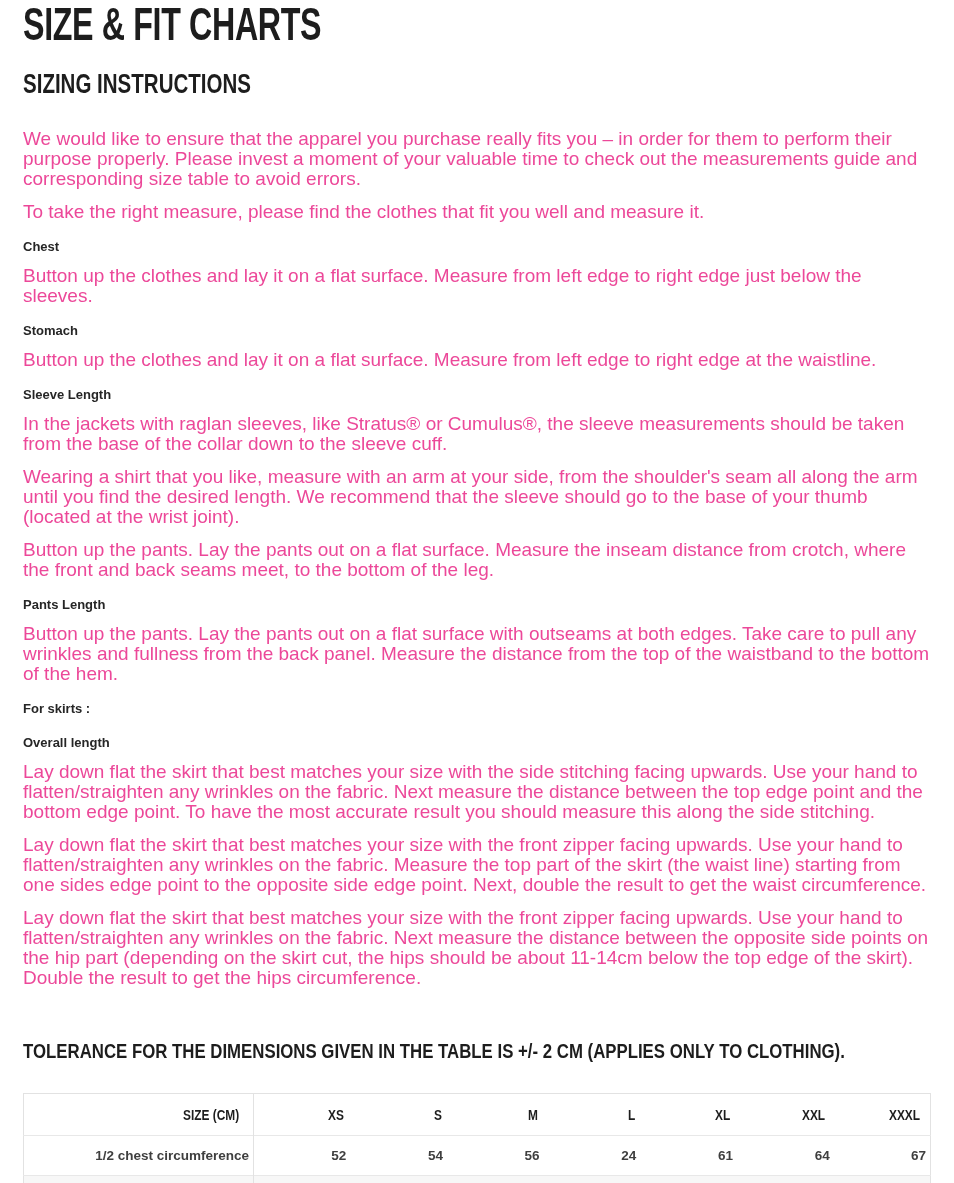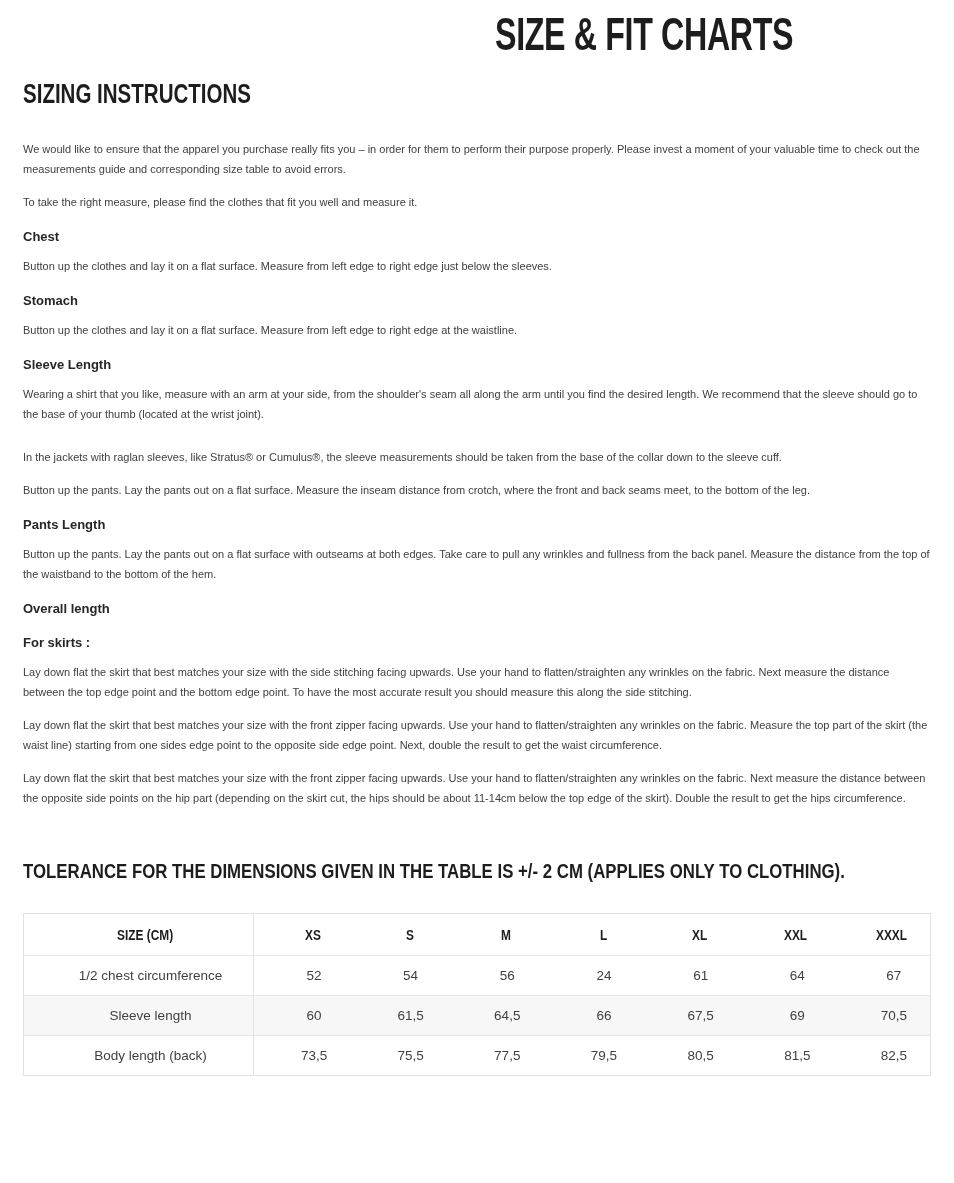--- a/index.html
+++ b/index.html
@@ -15,34 +15,34 @@
   .content { padding: 2px 23px 0 23px; }
 
   
   .cond {
     display: inline-block;
     transform-origin: left center;
     white-space: nowrap;
     font-weight: 700;
     color: #1d1d1d;
   }
-  h1 { margin: 10px; font-size: 46px; line-height: 44px; text-align: right; }
+  h1 { margin: 0; font-size: 46px; line-height: 44px; }
   h1 .cond { transform: scaleX(0.70); letter-spacing: -0.5px; }
 
   h2.section { margin: 26px 0 0 0; font-size: 27px; line-height: 24px; }
   h2.section .cond { transform: scaleX(0.76); }
 
   h2.tolerance { margin: 52px 0 0 0; font-size: 21px; line-height: 22px; }
   h2.tolerance .cond { transform: scaleX(0.80); }
 
   p.para {
     margin: 13px 0 0 0;
-    font-size: 11px;
+    font-size: 19px;
     line-height: 20px;
-    color: #404040;
+    color: #ec4899;
   }
   p.first-para { margin-top: 33px; }
   p.note { margin-top: 23px; }
 
   h3.sub {
     margin: 15px 0 0 0;
     font-size: 13px;
     line-height: 19px;
     font-weight: 700;
     color: #262626;
@@ -54,33 +54,33 @@
     margin-top: 31px;
     width: 908px;
     border-collapse: collapse;
     table-layout: fixed;
     font-size: 13.5px;
     color: #3f3f3f;
     border: 1px solid #e2e2e2;
   }
   table.size-table col.c-label { width: 230px; }
   table.size-table th, table.size-table td {
-    text-align: center;
+    text-align: right;
     vertical-align: middle;
     padding: 0 4px 0 28px;
     border-top: 1px solid #e8e8e8;
   }
   table.size-table th {
     height: 42px;
     font-size: 14px;
     border-top: none;
     color: #1f1f1f;
   }
   table.size-table th .cond { transform: scaleX(0.85); }
-  table.size-table td { height: 40px; }
+  table.size-table td { height: 40px; font-weight: bold; }
   table.size-table .label-col { border-right: 1px solid #e2e2e2; }
   table.size-table tbody tr:nth-child(even) { background: #f7f7f7; }
 </style>
 </head>
 <body>
 
 <div class="content">
 
   <h1><span class="cond">SIZE &amp; FIT CHARTS</span></h1>
 
@@ -89,32 +89,32 @@
   <p class="para first-para">We would like to ensure that the apparel you purchase really fits you – in order for them to perform their purpose properly. Please invest a moment of your valuable time to check out the measurements guide and corresponding size table to avoid errors.</p>
   <p class="para">To take the right measure, please find the clothes that fit you well and measure it.</p>
 
   <h3 class="sub">Chest</h3>
   <p class="para">Button up the clothes and lay it on a flat surface. Measure from left edge to right edge just below the sleeves.</p>
 
   <h3 class="sub">Stomach</h3>
   <p class="para">Button up the clothes and lay it on a flat surface. Measure from left edge to right edge at the waistline.</p>
 
   <h3 class="sub">Sleeve Length</h3>
+  <p class="para note">In the jackets with raglan sleeves, like Stratus® or Cumulus®, the sleeve measurements should be taken from the base of the collar down to the sleeve cuff.</p>
+
   <p class="para">Wearing a shirt that you like, measure with an arm at your side, from the shoulder's seam all along the arm until you find the desired length. We recommend that the sleeve should go to the base of your thumb (located at the wrist joint).</p>
-
-  <p class="para note">In the jackets with raglan sleeves, like Stratus® or Cumulus®, the sleeve measurements should be taken from the base of the collar down to the sleeve cuff.</p>
 
   <p class="para">Button up the pants. Lay the pants out on a flat surface. Measure the inseam distance from crotch, where the front and back seams meet, to the bottom of the leg.</p>
 
   <h3 class="sub">Pants Length</h3>
   <p class="para">Button up the pants. Lay the pants out on a flat surface with outseams at both edges. Take care to pull any wrinkles and fullness from the back panel. Measure the distance from the top of the waistband to the bottom of the hem.</p>
 
+  <h3 class="sub">For skirts :</h3>
+
   <h3 class="sub">Overall length</h3>
-
-  <h3 class="sub">For skirts :</h3>
   <p class="para">Lay down flat the skirt that best matches your size with the side stitching facing upwards. Use your hand to flatten/straighten any wrinkles on the fabric. Next measure the distance between the top edge point and the bottom edge point. To have the most accurate result you should measure this along the side stitching.</p>
 
   <p class="para">Lay down flat the skirt that best matches your size with the front zipper facing upwards. Use your hand to flatten/straighten any wrinkles on the fabric. Measure the top part of the skirt (the waist line) starting from one sides edge point to the opposite side edge point. Next, double the result to get the waist circumference.</p>
 
   <p class="para">Lay down flat the skirt that best matches your size with the front zipper facing upwards. Use your hand to flatten/straighten any wrinkles on the fabric. Next measure the distance between the opposite side points on the hip part (depending on the skirt cut, the hips should be about 11-14cm below the top edge of the skirt). Double the result to get the hips circumference.</p>
 
   <h2 class="tolerance"><span class="cond">TOLERANCE FOR THE DIMENSIONS GIVEN IN THE TABLE IS +/- 2 CM (APPLIES ONLY TO CLOTHING).</span></h2>
 
   <table class="size-table">
     <colgroup>

